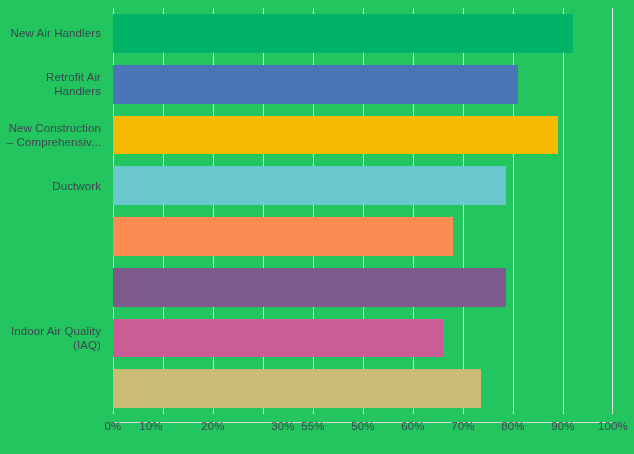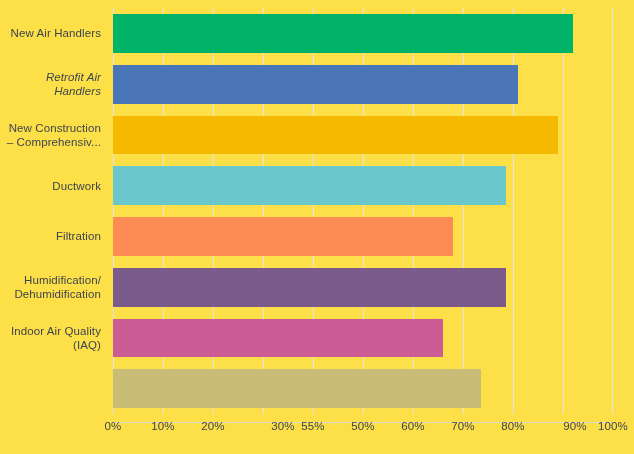--- a/index.html
+++ b/index.html
@@ -8,21 +8,21 @@
     background: #ffffff;
   }
   body {
     font-family: "Liberation Sans", sans-serif;
     -webkit-font-smoothing: antialiased;
   }
   #chart-root {
     position: relative;
     width: 634px;
     height: 454px;
-    background: #fde047;
+    background: #22c55e;
     box-sizing: border-box;
     overflow: hidden;
   }
 
   
   .plot-wrap {
     position: absolute;
     left: 0;
     top: 0;
     width: 634px;
@@ -129,34 +129,28 @@
 </head>
 <body>
 
 <div id="chart-root">
   <div class="plot-wrap">
 
     <div class="cat-label-col">
         <div class="cat-label" style="top: 0px; height: 50.75px;">
           <span>New Air Handlers</span>
         </div>
-        <div class="cat-label" style="top: 50.75px; height: 50.75px; font-style: italic;">
+        <div class="cat-label" style="top: 50.75px; height: 50.75px;">
           <span>Retrofit Air Handlers</span>
         </div>
         <div class="cat-label" style="top: 152.25px; height: 50.75px;">
           <span>Ductwork</span>
         </div>
         <div class="cat-label" style="top: 101.5px; height: 50.75px;">
           <span>New Construction – Comprehensiv...</span>
-        </div>
-        <div class="cat-label" style="top: 203px; height: 50.75px;">
-          <span>Filtration</span>
-        </div>
-        <div class="cat-label" style="top: 253.75px; height: 50.75px;">
-          <span>Humidification/ Dehumidification</span>
         </div>
         <div class="cat-label" style="top: 304.5px; height: 50.75px;">
           <span>Indoor Air Quality (IAQ)</span>
         </div>
       </div>
 
     <div class="plot-area">
       <div class="gridlines">
           <div class="gridline" style="left: 0px;"></div>
           <div class="gridline" style="left: 50px;"></div>
@@ -194,25 +188,25 @@
           </div>
           <div class="bar-row" style="top: 355.25px; height: 50.75px;">
             <div class="bar" title="Ventilation: 73.5%" style="width: 367.5px; background: rgb(201, 188, 119);"></div>
           </div>
         </div>
       <div class="axis-baseline"></div>
     </div>
 
     <div class="xaxis">
         <div class="xtick" style="left: 0px;">0%</div>
-        <div class="xtick" style="left: 50px;">10%</div>
+        <div class="xtick" style="left: 38px;">10%</div>
         <div class="xtick" style="left: 100px;">20%</div>
         <div class="xtick" style="left: 150px; margin-left: 20px;">30%</div>
         <div class="xtick" style="left: 200px;">55%</div>
         <div class="xtick" style="left: 250px;">50%</div>
         <div class="xtick" style="left: 300px;">60%</div>
         <div class="xtick" style="left: 350px;">70%</div>
         <div class="xtick" style="left: 400px;">80%</div>
-        <div class="xtick" style="left: 462px;">90%</div>
+        <div class="xtick" style="left: 450px;">90%</div>
         <div class="xtick" style="left: 500px;">100%</div>
       </div>
   </div>
 </div>
 
 </body></html>

